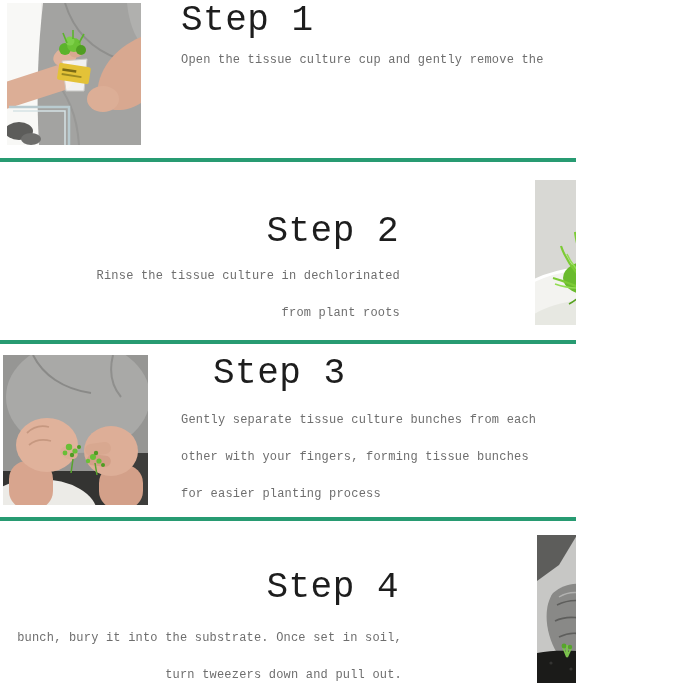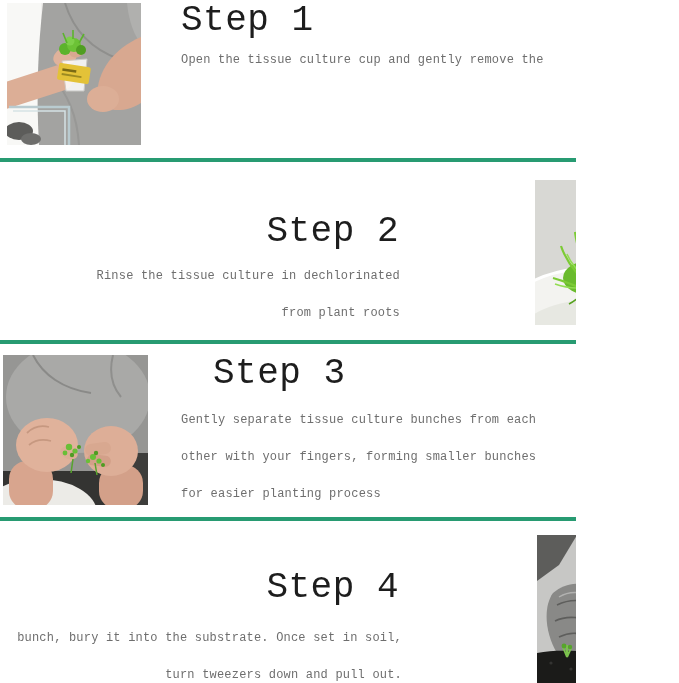--- a/index.html
+++ b/index.html
@@ -161,21 +161,21 @@
             <circle cx="76" cy="92" r="2"></circle>
           <circle cx="93" cy="98" r="2.2"></circle>
             <circle cx="100" cy="110" r="2"></circle>
         </g>
         <path d="M70,104 L68,118 M92,108 L94,120" stroke="#57a42c" stroke-width="1.5" fill="none"></path>
       </svg>
     </figure>
     <h2 class="title t3">Step 3</h2>
     <div class="body b3">
       <div>Gently separate tissue culture bunches from each</div>
-      <div>other with your fingers, forming smaller bunches</div>
+      <div>other with your fingers, forming tissue bunches</div>
       <div>for easier planting process</div>
     </div>
   </section>
 
   <hr class="divider d3">
 
   <section>
     <h2 class="title t4 align-right">Step 4</h2>
     <div class="body b4 align-right">
       <div>bunch, bury it into the substrate. Once set in soil,</div>

